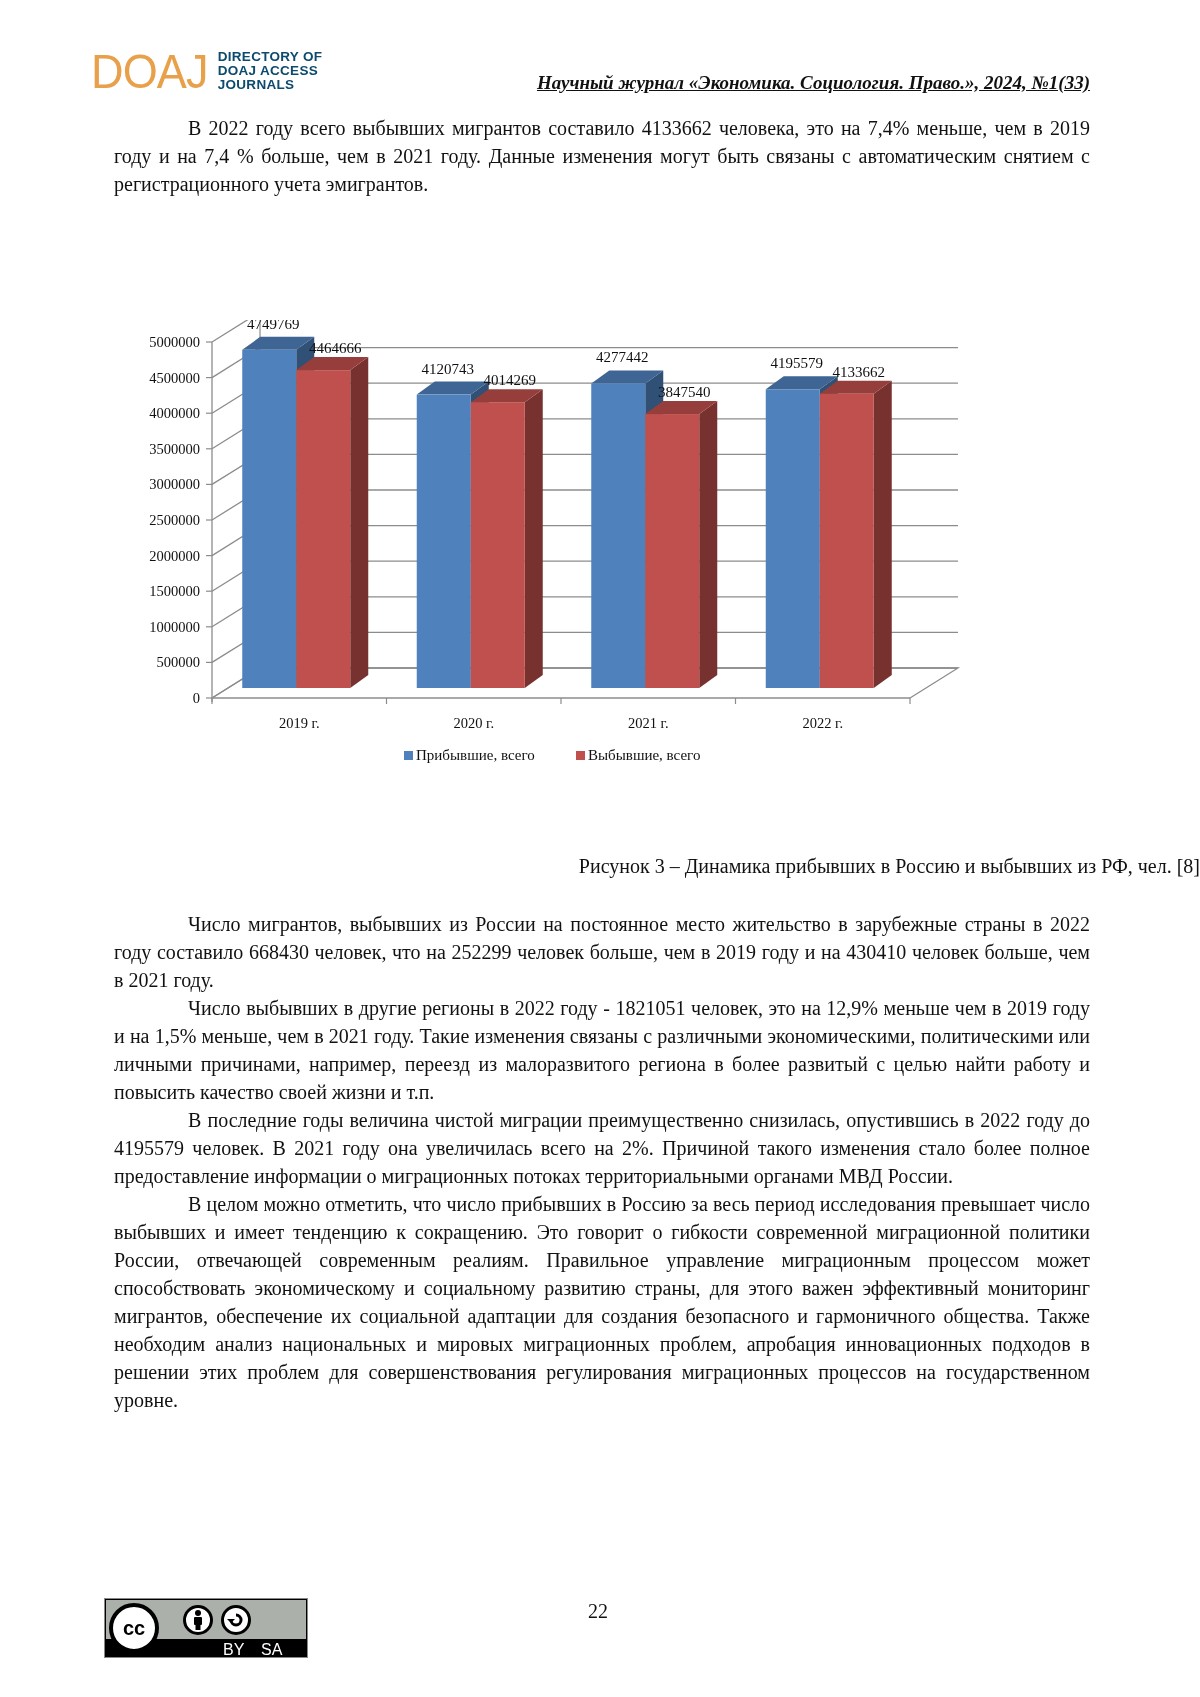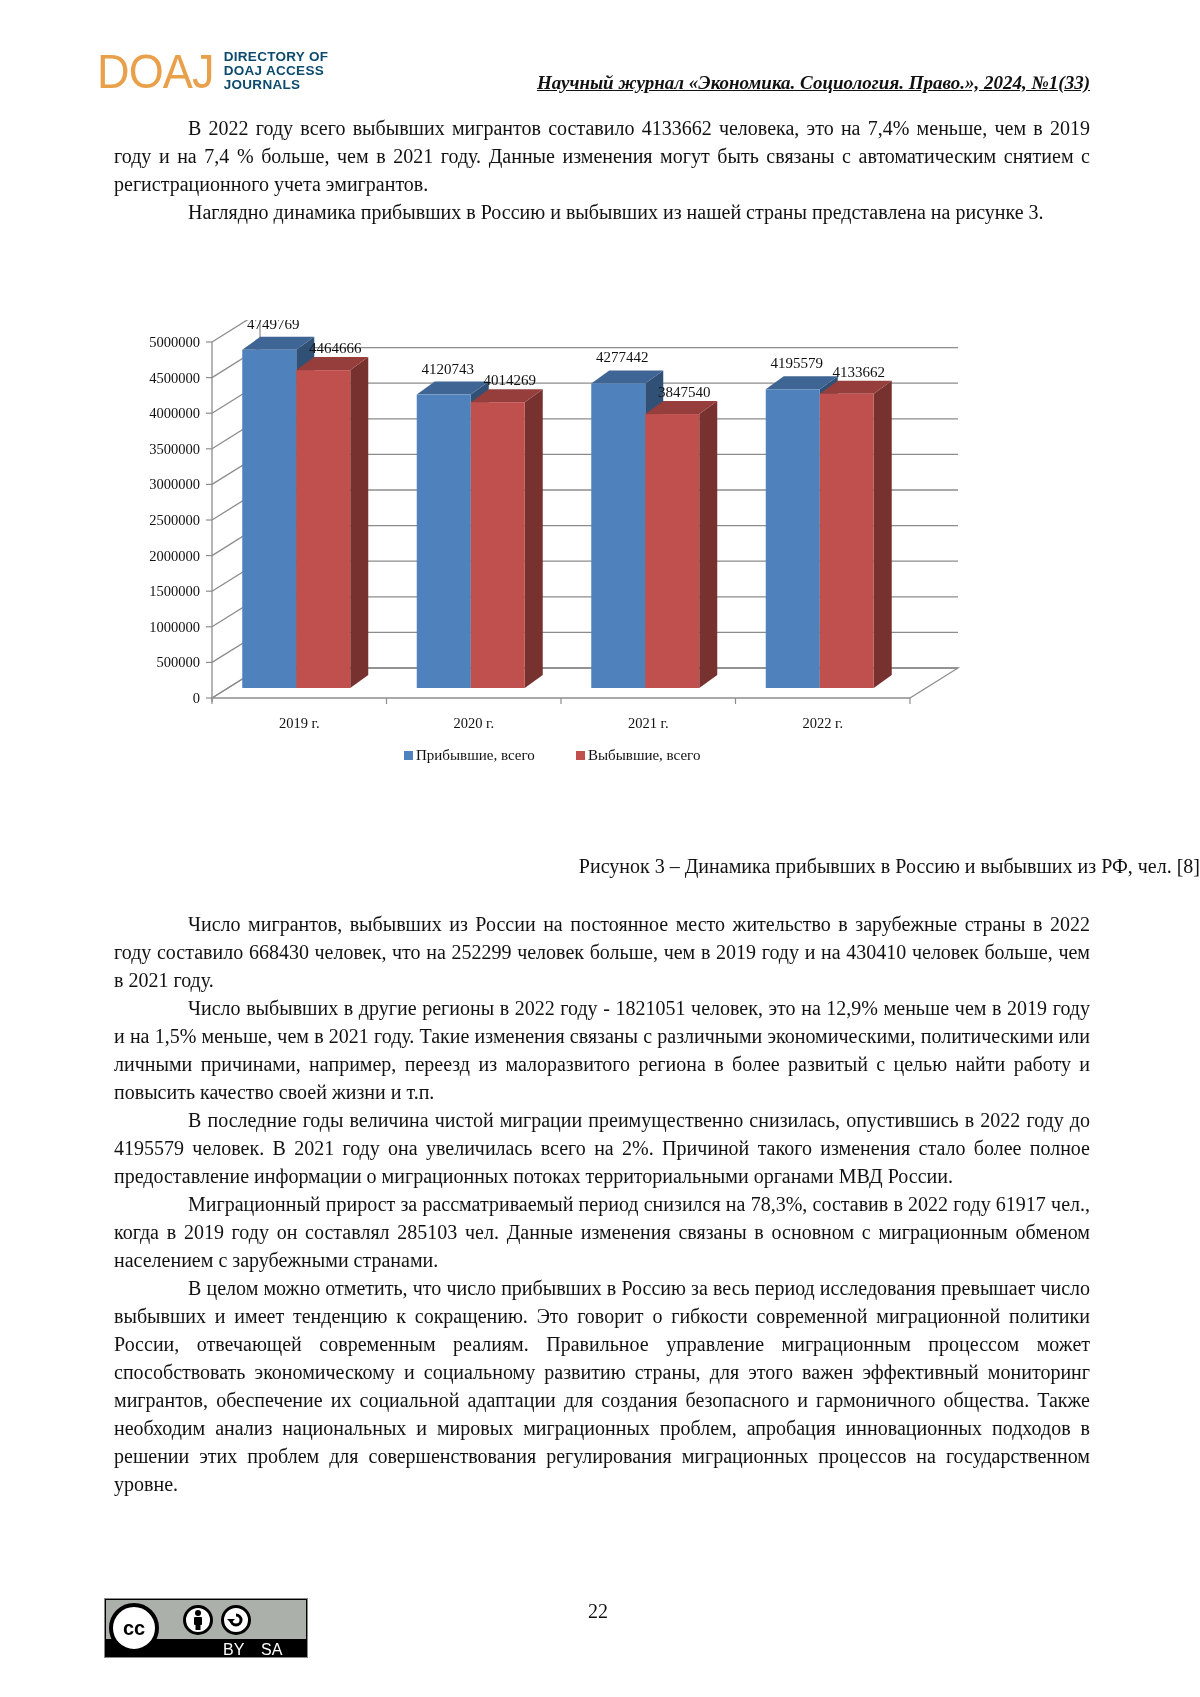--- a/index.html
+++ b/index.html
@@ -1,20 +1,20 @@
 <!DOCTYPE html>
 <html><head>
 <meta charset="utf-8">
 <style>
   html, body { margin: 0; padding: 0; background: #ffffff; }
   body { width: 1200px; height: 1697px; position: relative; overflow: hidden;
          font-family: "Liberation Serif", "DejaVu Serif", serif; color: #111; }
 
   
-  .doaj { position: absolute; left: 97px; top: 46px; height: 50px; display: flex; align-items: center; justify-content: flex-end; }
+  .doaj { position: absolute; left: 91px; top: 46px; height: 50px; display: flex; align-items: center; justify-content: flex-end; }
   .doaj-mark { font-family: "Liberation Sans", "DejaVu Sans", sans-serif; font-size: 49px; color: #e8a04a;
                font-weight: 300; letter-spacing: -1px; line-height: 1; transform: scaleX(0.92); transform-origin: left center; }
   .doaj-text { margin-left: 0px; font-family: "Liberation Sans", "DejaVu Sans", sans-serif; font-size: 13.5px;
                line-height: 14px; color: #0c4a6e; font-weight: bold; letter-spacing: 0.3px; }
   .journal-title { position: absolute; right: 110px; top: 72px; font-size: 19px; font-style: italic; font-weight: bold;
                    text-decoration: underline; color: #111; white-space: nowrap; }
 
   
   .text { position: absolute; left: 114px; width: 976px; font-size: 20px; line-height: 28px; text-align: justify; }
   .text p { margin: 0; }
@@ -51,21 +51,20 @@
   <div class="doaj-text">
     <div>DIRECTORY OF</div>
     <div>DOAJ ACCESS</div>
     <div>JOURNALS</div>
   </div>
 </div>
 <div class="journal-title">Научный журнал «Экономика. Социология. Право.», 2024, №1(33)</div>
 
 <div class="text" id="block1">
   <p class="ind">В 2022 году всего выбывших мигрантов составило 4133662 человека, это на 7,4% меньше, чем в 2019 году и на 7,4 % больше, чем в 2021 году. Данные изменения могут быть связаны с автоматическим снятием с регистрационного учета эмигрантов.</p>
-  <p class="ind">Наглядно динамика прибывших в Россию и выбывших из нашей страны представлена на рисунке 3.</p>
 </div>
 
 <svg id="chart" width="960" height="520" viewBox="0 0 960 520">
   <g id="grid-layer">
       <line x1="92" y1="378" x2="140" y2="348" stroke="#8c8c8c" stroke-width="1.3"></line>
       <line x1="140" y1="348" x2="838" y2="348" stroke="#8c8c8c" stroke-width="1.3"></line>
       <line x1="92" y1="342.4" x2="140" y2="312.4" stroke="#8c8c8c" stroke-width="1.3"></line>
       <line x1="140" y1="312.4" x2="838" y2="312.4" stroke="#8c8c8c" stroke-width="1.3"></line>
       <line x1="92" y1="306.8" x2="140" y2="276.8" stroke="#8c8c8c" stroke-width="1.3"></line>
       <line x1="140" y1="276.8" x2="838" y2="276.8" stroke="#8c8c8c" stroke-width="1.3"></line>
@@ -182,21 +181,20 @@
       <text x="468" y="440" class="legend-text">Выбывшие, всего</text>
     </g>
 </svg>
 
 <div class="caption">Рисунок 3 – Динамика прибывших в Россию и выбывших из РФ, чел. [8]</div>
 
 <div class="text" id="block2">
   <p class="ind">Число мигрантов, выбывших из России на постоянное место жительство в зарубежные страны в 2022 году составило 668430 человек, что на 252299 человек больше, чем в 2019 году и на 430410 человек больше, чем в 2021 году.</p>
   <p class="ind">Число выбывших в другие регионы в 2022 году - 1821051 человек, это на 12,9% меньше чем в 2019 году и на 1,5% меньше, чем в 2021 году. Такие изменения связаны с различными экономическими, политическими или личными причинами, например, переезд из малоразвитого региона в более развитый с целью найти работу и повысить качество своей жизни и т.п.</p>
   <p class="ind">В последние годы величина чистой миграции преимущественно снизилась, опустившись в 2022 году до 4195579 человек. В 2021 году она увеличилась всего на 2%. Причиной такого изменения стало более полное предоставление информации о миграционных потоках территориальными органами МВД России.</p>
-  <p class="ind">Миграционный прирост за рассматриваемый период снизился на 78,3%, составив в 2022 году 61917 чел., когда в 2019 году он составлял 285103 чел. Данные изменения связаны в основном с миграционным обменом населением с зарубежными странами.</p>
   <p class="ind">В целом можно отметить, что число прибывших в Россию за весь период исследования превышает число выбывших и имеет тенденцию к сокращению. Это говорит о гибкости современной миграционной политики России, отвечающей современным реалиям. Правильное управление миграционным процессом может способствовать экономическому и социальному развитию страны, для этого важен эффективный мониторинг мигрантов, обеспечение их социальной адаптации для создания безопасного и гармоничного общества. Также необходим анализ национальных и мировых миграционных проблем, апробация инновационных подходов в решении этих проблем для совершенствования регулирования миграционных процессов на государственном уровне.</p>
 </div>
 
 <div class="cc">
   <div class="cc-top"></div>
   <div class="cc-circle cc-main">cc</div>
   <div class="cc-circle cc-by">
     <svg width="20" height="22" viewBox="0 0 20 22">
         <circle cx="10" cy="4" r="3" fill="#000"></circle>
         <rect x="6" y="8" width="8" height="8" rx="1" fill="#000"></rect>

